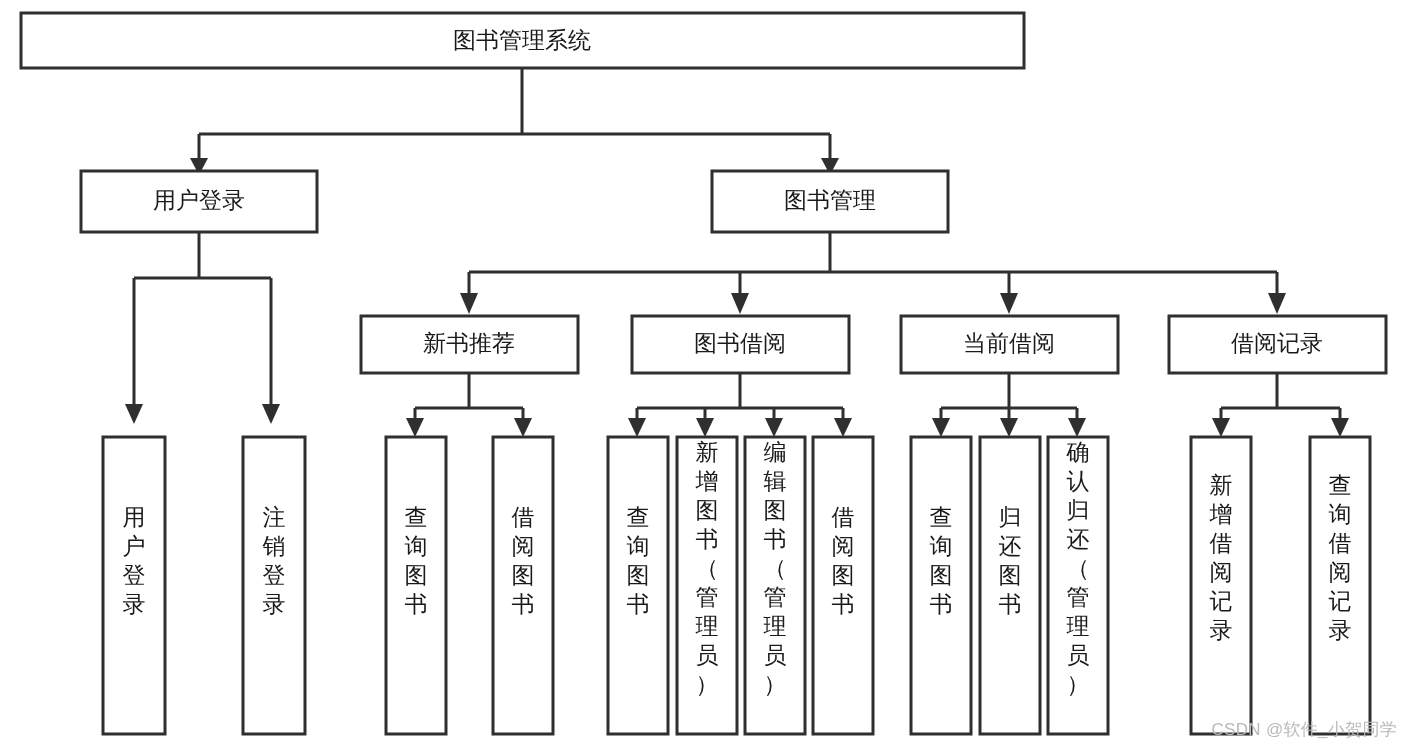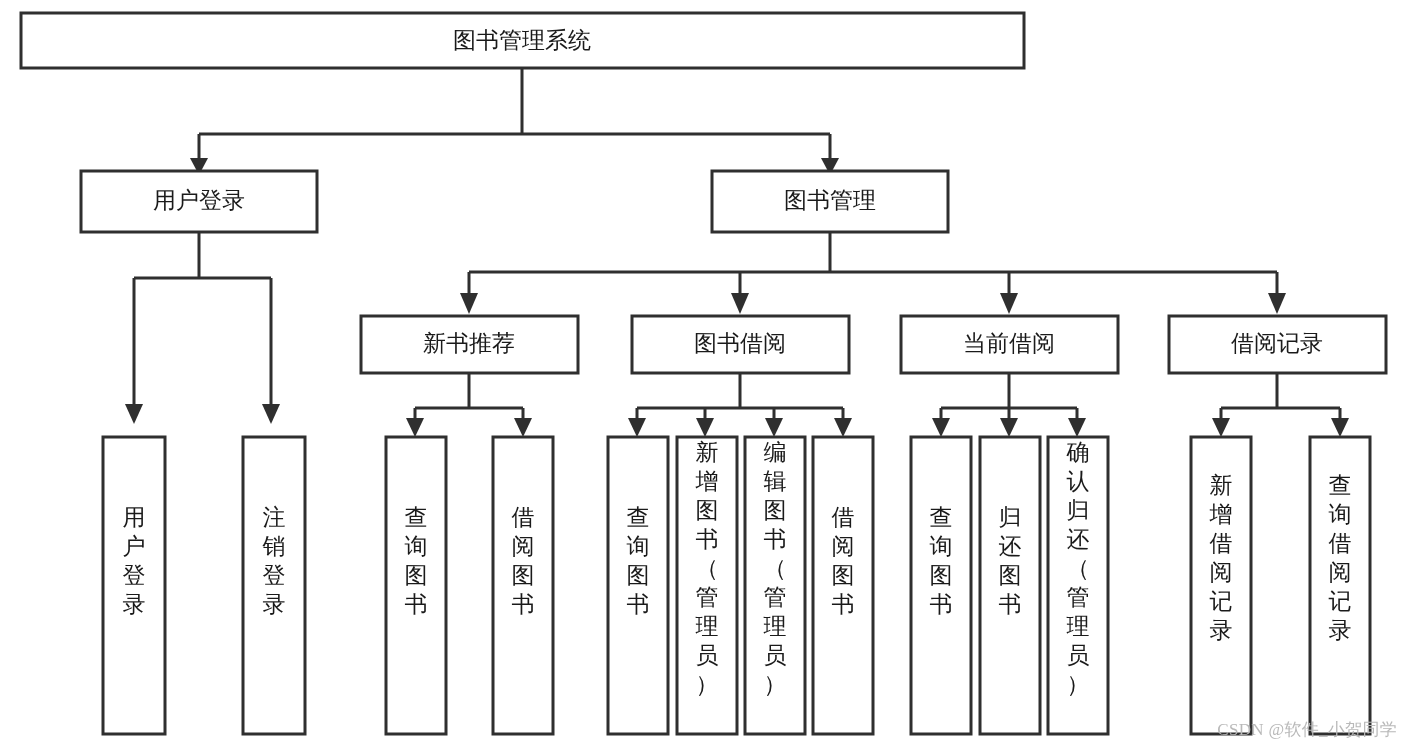--- a/index.html
+++ b/index.html
@@ -51,21 +51,21 @@
     fill: none;
   }
   .arrow-head {
     fill: #2f2f2f;
     stroke: none;
   }
   .watermark {
     position: absolute;
     right: 8px;
     bottom: 6px;
-    font-family: Liberation Serif, serif;
+    font-family: Liberation Sans, sans-serif;
     font-size: 17px;
     color: #b9b9b9;
     letter-spacing: 0.3px;
     white-space: nowrap;
     pointer-events: none;
   }
 </style>
 </head>
 <body>
 

